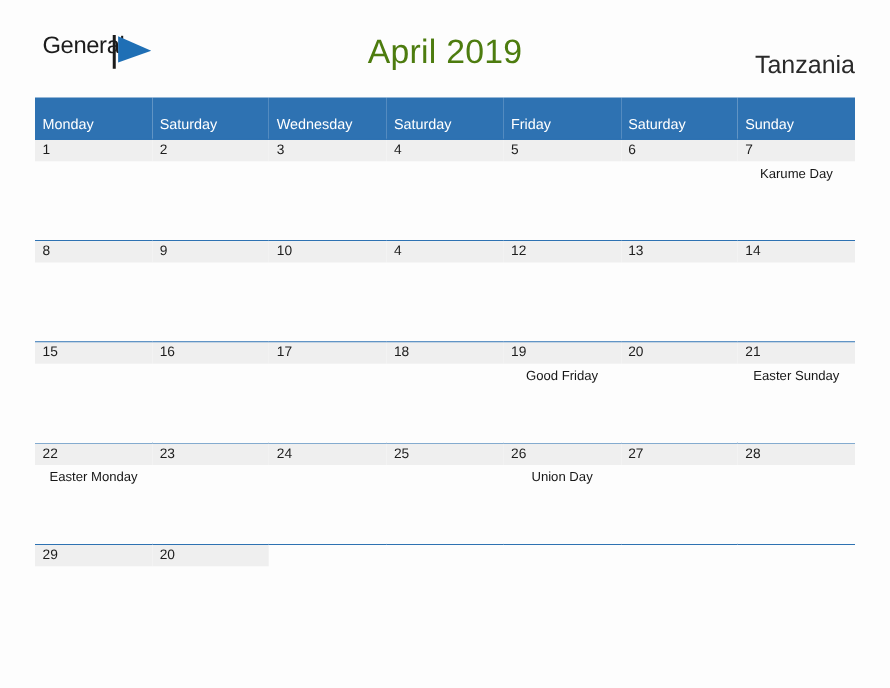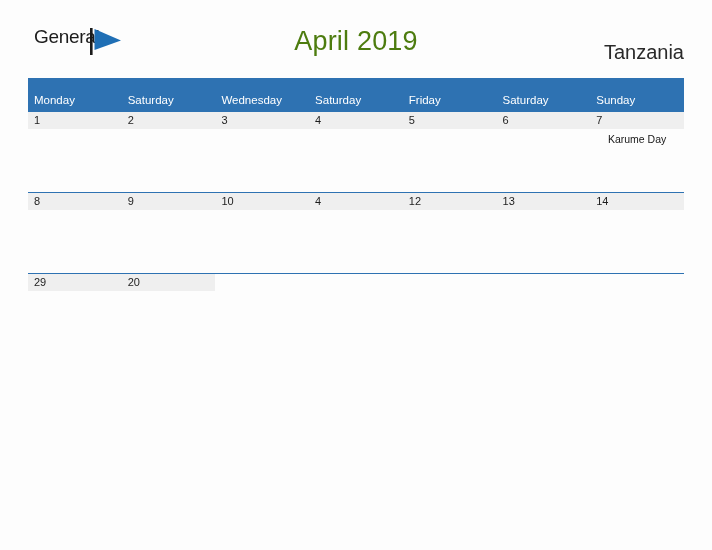--- a/index.html
+++ b/index.html
@@ -220,20 +220,78 @@
           <td class="daycell">
             <div class="daynum-band">12</div>
           </td>
           <td class="daycell">
             <div class="daynum-band">13</div>
           </td>
           <td class="daycell">
             <div class="daynum-band">14</div>
           </td>
         </tr>
+        <tr class="week-row">
+          <td class="daycell">
+            <div class="daynum-band">15</div>
+          </td>
+          <td class="daycell">
+            <div class="daynum-band">16</div>
+          </td>
+          <td class="daycell">
+            <div class="daynum-band">17</div>
+          </td>
+          <td class="daycell">
+            <div class="daynum-band">18</div>
+          </td>
+          <td class="daycell">
+            <div class="daynum-band">19</div>
+            <div class="events">
+              <div class="event">Good Friday</div>
+            </div>
+          </td>
+          <td class="daycell">
+            <div class="daynum-band">20</div>
+          </td>
+          <td class="daycell">
+            <div class="daynum-band">21</div>
+            <div class="events">
+              <div class="event">Easter Sunday</div>
+            </div>
+          </td>
+        </tr>
+        <tr class="week-row">
+          <td class="daycell">
+            <div class="daynum-band">22</div>
+            <div class="events">
+              <div class="event">Easter Monday</div>
+            </div>
+          </td>
+          <td class="daycell">
+            <div class="daynum-band">23</div>
+          </td>
+          <td class="daycell">
+            <div class="daynum-band">24</div>
+          </td>
+          <td class="daycell">
+            <div class="daynum-band">25</div>
+          </td>
+          <td class="daycell">
+            <div class="daynum-band">26</div>
+            <div class="events">
+              <div class="event">Union Day</div>
+            </div>
+          </td>
+          <td class="daycell">
+            <div class="daynum-band">27</div>
+          </td>
+          <td class="daycell">
+            <div class="daynum-band">28</div>
+          </td>
+        </tr>
         <tr class="week-row short">
           <td class="daycell">
             <div class="daynum-band">29</div>
           </td>
           <td class="daycell">
             <div class="daynum-band">20</div>
           </td>
           <td class="daycell empty">
             <div class="daynum-band"></div>
           </td>

